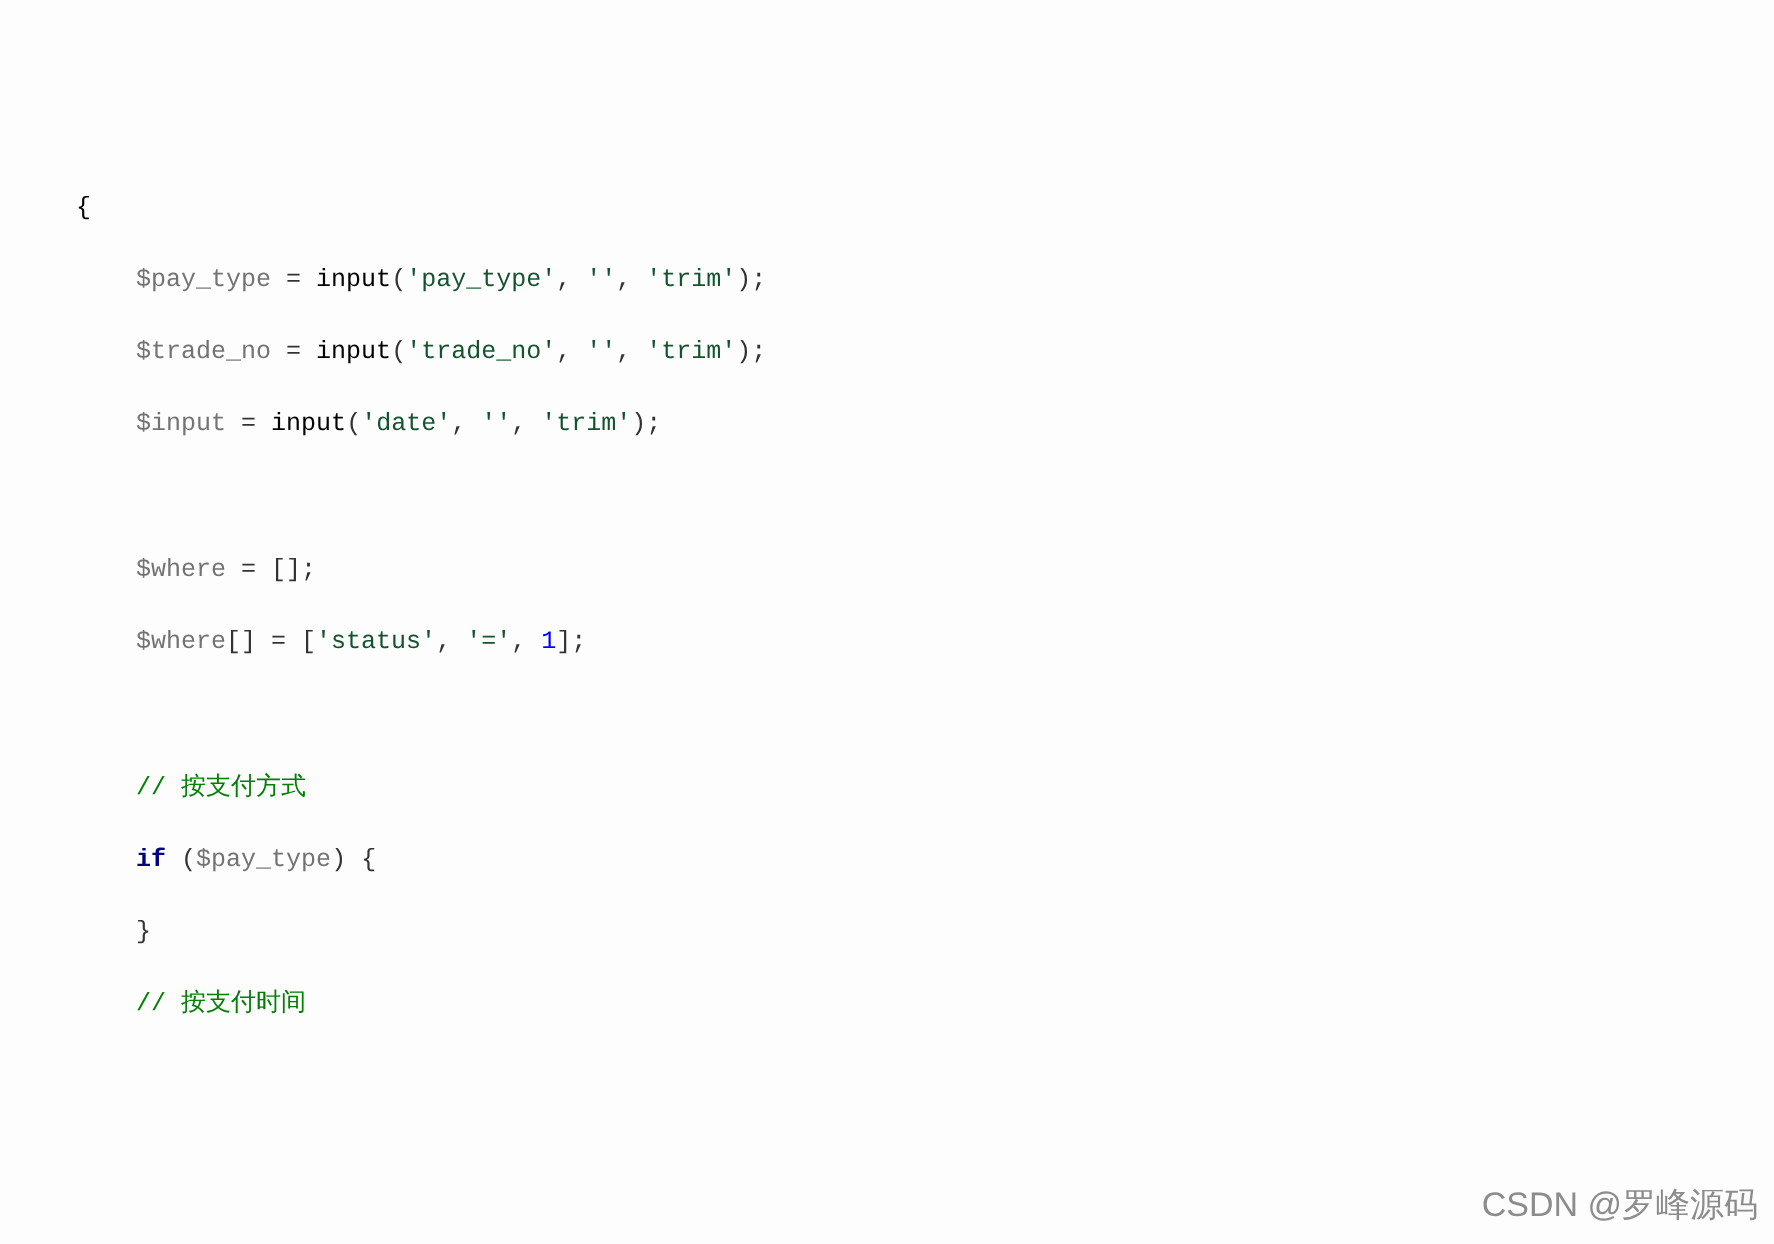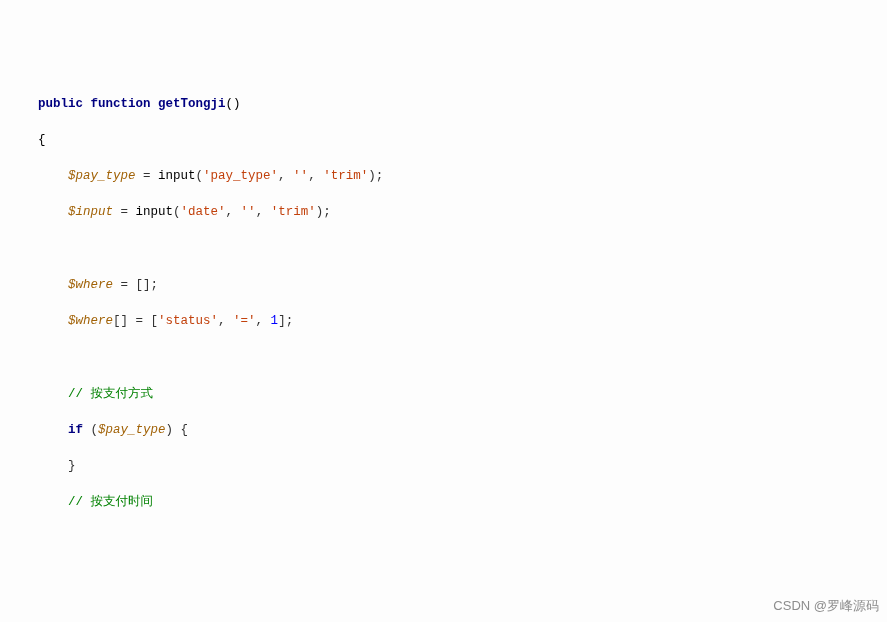--- a/index.html
+++ b/index.html
@@ -13,44 +13,44 @@
     white-space: pre;
     overflow: hidden;
     width: 887px;
     height: 622px;
     box-sizing: border-box;
   }
   .line { display: block; }
   .kw   { color: #000080; font-weight: bold; }   
   .fn   { color: #000080; font-weight: bold; }   
   .call { color: #000; text-align: right; }                          
-  .var  { color: #a16207; font-style: italic; }                       
-  .str  { color: #c2410c; }                       
+  .var  { color: #737373; }                       
+  .str  { color: #14532d; }                       
   .num  { color: #0000ff; }                       
   .cmt  { color: #008000; margin-top: 48px; }
   .pn   { color: #000; }
   .wm {
     position: fixed;
     right: 8px;
     bottom: 6px;
     font-family: 'Microsoft YaHei', Arial, sans-serif;
-    font-size: 13px;
+    font-size: 17px;
     color: rgba(120,120,120,0.85);
     pointer-events: none;
   }
 </style>
 </head>
 <body>
 
 
 
 <div>
-<span class="line">    <span class="kw">public</span> <span class="kw">function</span> <span class="fn">getTongji</span><span class="pn">()</span></span>
 <span class="line">    <span class="pn">{</span></span>
 <span class="line">        <span class="var">$pay_type</span><span> = </span><span class="call">input</span>(<span class="str">'pay_type'</span>, <span class="str">''</span>, <span class="str">'trim'</span>);</span>
+<span class="line">        <span class="var">$trade_no</span><span> = </span><span class="call">input</span>(<span class="str">'trade_no'</span>, <span class="str">''</span>, <span class="str">'trim'</span>);</span>
 <span class="line">        <span class="var">$input</span><span> = </span><span class="call">input</span>(<span class="str">'date'</span>, <span class="str">''</span>, <span class="str">'trim'</span>);</span>
 <span class="line"> </span>
 <span class="line">        <span class="var">$where</span><span> = [];</span></span>
 <span class="line">        <span class="var">$where</span><span>[] = [</span><span class="str">'status'</span>, <span class="str">'='</span>, <span class="num">1</span><span>];</span></span>
 <span class="line"> </span>
 <span class="line">        <span class="cmt">// 按支付方式</span></span>
 <span class="line">        <span class="kw">if</span> (<span class="var">$pay_type</span>) {</span>
 <span class="line">        }</span>
 <span class="line">        <span class="cmt">// 按支付时间</span></span>
 

